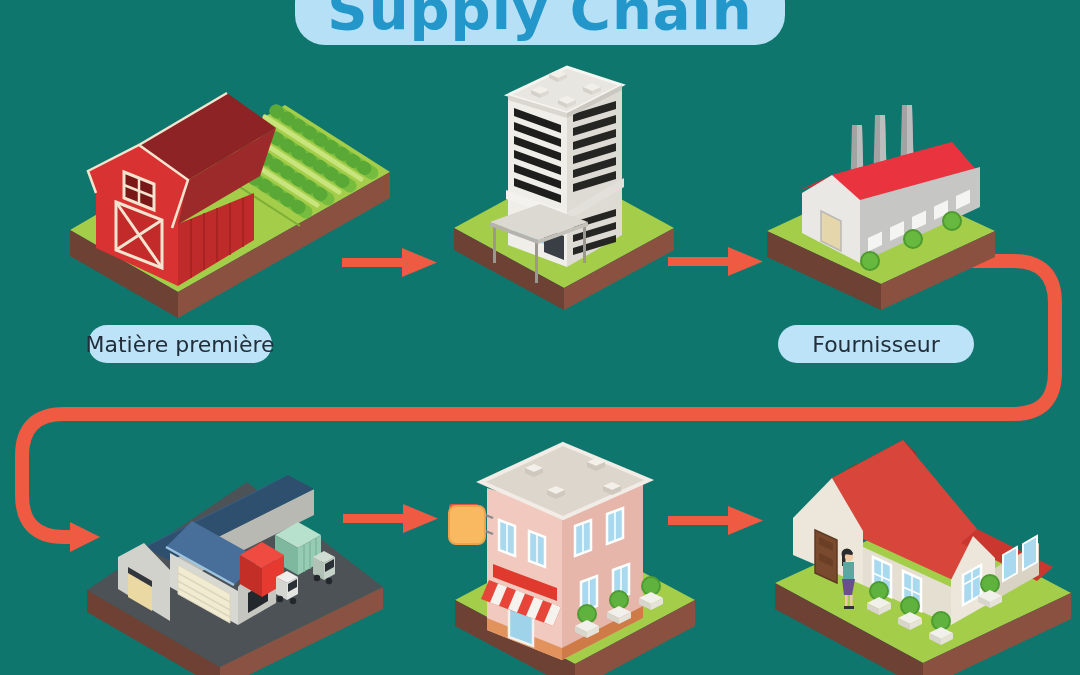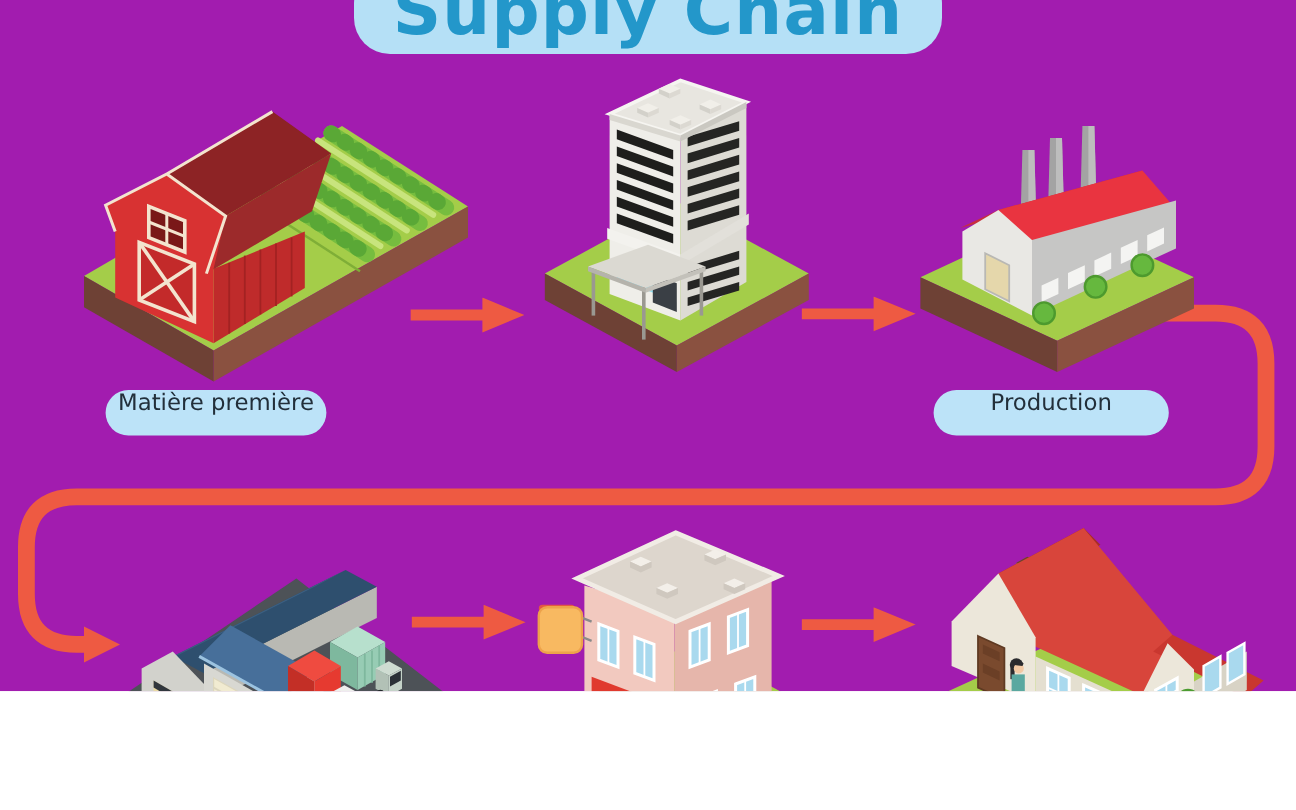--- a/index.html
+++ b/index.html
@@ -1,21 +1,21 @@
 <!DOCTYPE html>
 <html style="--accent: #ee5a42; --label-bg: #bce3f8; --label-text: #222f3a; --title-bg: #b5e0f6; --title-text: #2397ca; --grass: #a4cd49; --soil-dark: #6e4135; --soil-light: #8a5140;"><head>
 <meta charset="utf-8">
 <style>
   html,body{margin:0;padding:0;background:#fff}
-  #stage{position:relative;width:1080px;height:576px;overflow:hidden;background:#a21caf;
+  #stage{position:relative;width:1080px;height:675px;overflow:hidden;background:#0f766e;
          font-family:"DejaVu Sans","Liberation Sans",sans-serif}
   .scene{position:absolute}
-  .pill{position:absolute;display:flex;justify-content:center;
+  .pill{position:absolute;display:flex;align-items:center;justify-content:center;
         background:var(--label-bg,#bce3f8);color:var(--label-text,#222f3a);
-        border-radius:19px;height:38px;font-size:19px;white-space:nowrap}
+        border-radius:19px;height:38px;font-size:22px;white-space:nowrap}
   #title-pill{position:absolute;left:295px;top:-27px;width:490px;height:72px;border-radius:30px;
         background:var(--title-bg,#b5e0f6);color:var(--title-text,#2397ca);
         display:flex;align-items:center;justify-content:center;font-size:56px;font-weight:600;letter-spacing:1px}
   .h-arrow{position:absolute;width:96px;height:30px}
   .h-arrow polygon{fill:var(--accent,#ee5a42)}
   #connector{position:absolute;left:0;top:0;pointer-events:none}
   #connector path{fill:none;stroke:var(--accent,#ee5a42);stroke-width:14;stroke-linecap:round}
   #connector .head{fill:var(--accent,#ee5a42)}
 </style>
 </head>
@@ -180,21 +180,21 @@
           <circle cx="158" cy="154" r="9"></circle>
           <circle cx="197" cy="136" r="9"></circle>
       </g>
     </g>
   </svg>
 
   <div class="pill" style="left:88px;top:325px;width:184px">
     <span>Matière première</span>
   </div>
   <div class="pill" style="left:778px;top:325px;width:196px">
-    <span>Production</span>
+    <span>Fournisseur</span>
   </div>
 
   <svg class="h-arrow" style="left:342px;top:248px" viewBox="0 0 96 30">
       <polygon points="0,10 60,10 60,0 95,14.5 60,29 60,19 0,19"></polygon>
     </svg>
   <svg class="h-arrow" style="left:668px;top:247px" viewBox="0 0 96 30">
       <polygon points="0,10 60,10 60,0 95,14.5 60,29 60,19 0,19"></polygon>
     </svg>
   <svg class="h-arrow" style="left:343px;top:504px" viewBox="0 0 96 30">
       <polygon points="0,10 60,10 60,0 95,14.5 60,29 60,19 0,19"></polygon>

